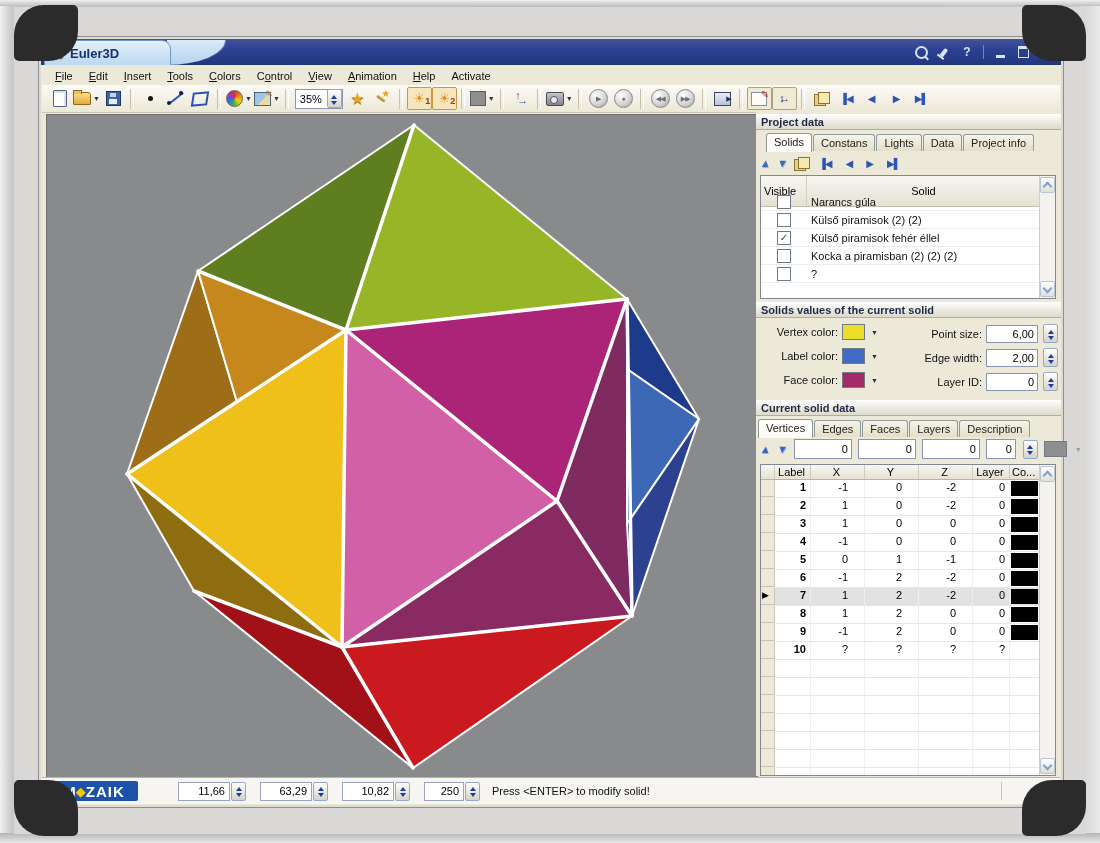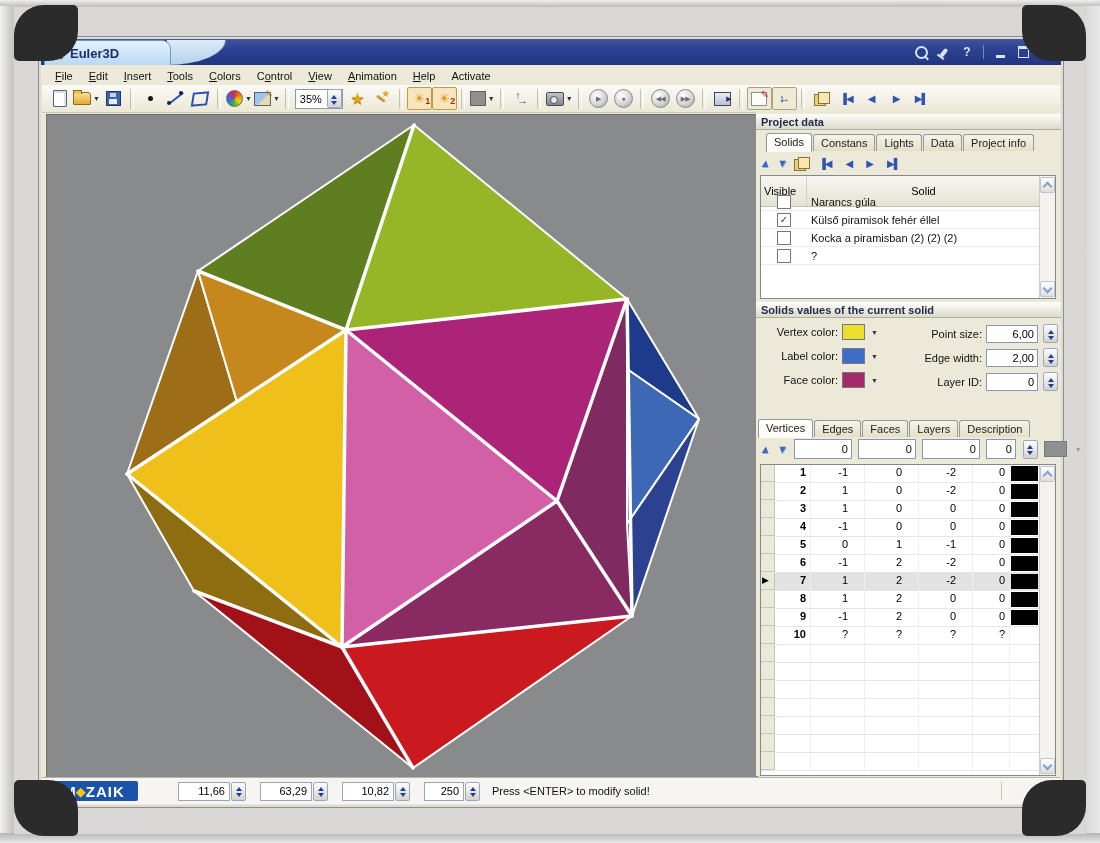--- a/index.html
+++ b/index.html
@@ -380,20 +380,26 @@
           </div>
           <div style="position: absolute; inset: 17px 15px 0px 0px;">
             <div class="lrow">
               <div class="cbcell">
                 <span class="cbox"></span>
               </div>
               <div class="sname">Narancs gúla</div>
             </div>
             <div class="lrow">
               <div class="cbcell">
+                <span class="cbox"></span>
+              </div>
+              <div class="sname">Külső piramisok (2) (2)</div>
+            </div>
+            <div class="lrow">
+              <div class="cbcell">
                 <span class="cbox">✓</span>
               </div>
               <div class="sname">Külső piramisok fehér éllel</div>
             </div>
             <div class="lrow">
               <div class="cbcell">
                 <span class="cbox"></span>
               </div>
               <div class="sname">Kocka a piramisban (2) (2) (2)</div>
             </div>
@@ -409,20 +415,21 @@
               <span class="chev"></span>
             </div>
             <div class="sbtn">
               <span class="chev dn"></span>
             </div>
           </div>
         </div>
 
       <div class="sec-header" style="top:190px;">Solids values of the current solid</div>
 
+      <div class="sec-header" style="top:288px;">Current solid data</div>
       <div class="tabs" style="top:306px;left:0;" id="cs-tabs">
           <span class="tab active">Vertices</span>
           <span class="tab">Edges</span>
           <span class="tab">Faces</span>
           <span class="tab">Layers</span>
           <span class="tab">Description</span>
         </div>
       <div class="ptools" style="top:327px;left:0;" id="cs-tools">
           <span class="arr">▲</span>
           <span class="arr">▼</span>
@@ -431,20 +438,29 @@
           <span class="inbox" style="width: 50px;">0</span>
           <span class="inbox" style="width: 22px;">0</span>
           <span class="spin">
             <i></i>
             <i class="dn"></i>
           </span>
           <span class="swatch" style="background: rgb(143, 143, 143);"></span>
           <span class="drop" style="color: rgb(153, 153, 153);">▼</span>
         </div>
       <div class="listbox" style="left:4px;top:352px;width:294px;height:310px;overflow:hidden;" id="vt-table">
+          <div class="vt-head">
+            <div style="width: 14px;"></div>
+            <div style="width: 36px;">Label</div>
+            <div style="width: 54px;">X</div>
+            <div style="width: 54px;">Y</div>
+            <div style="width: 54px;">Z</div>
+            <div style="width: 37px;">Layer</div>
+            <div style="width: 30px;">Co...</div>
+          </div>
           <div class="vscroll" style="top: 0px;">
             <div class="sbtn">
               <span class="chev"></span>
             </div>
             <div class="sbtn">
               <span class="chev dn"></span>
             </div>
           </div>
           <div class="vt-row" style="width: 279px;">
             <div class="rh" style="width: 14px;"></div>

